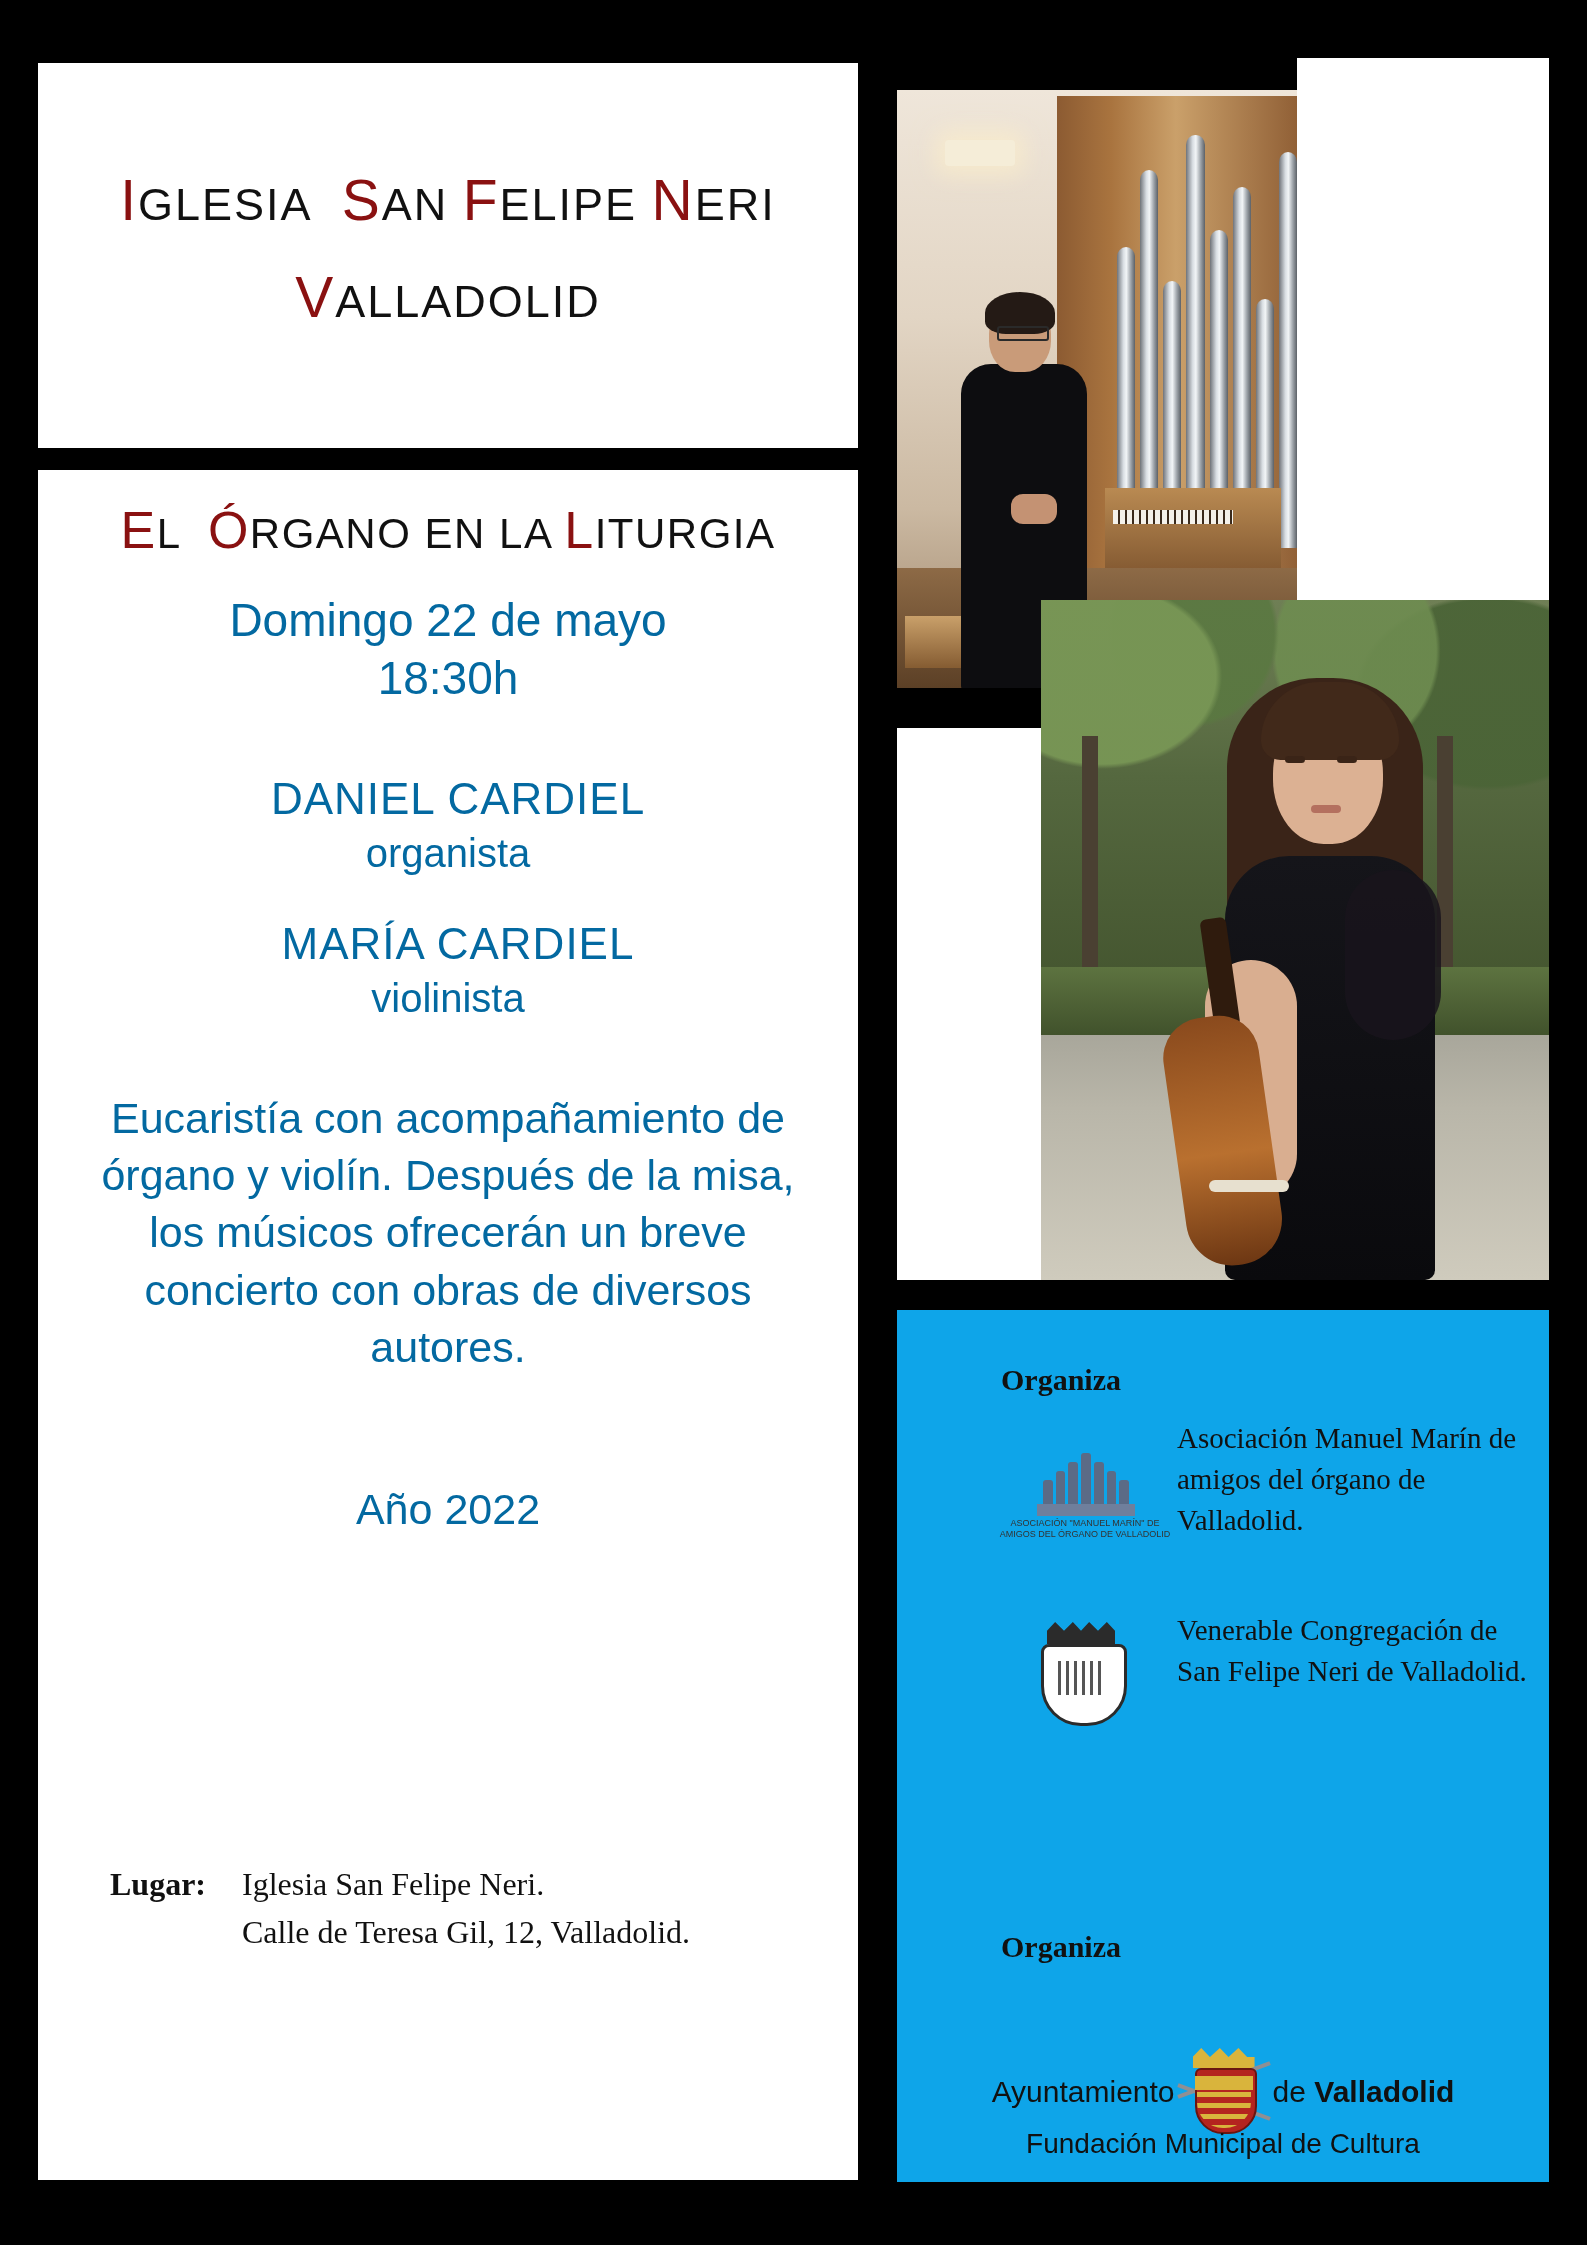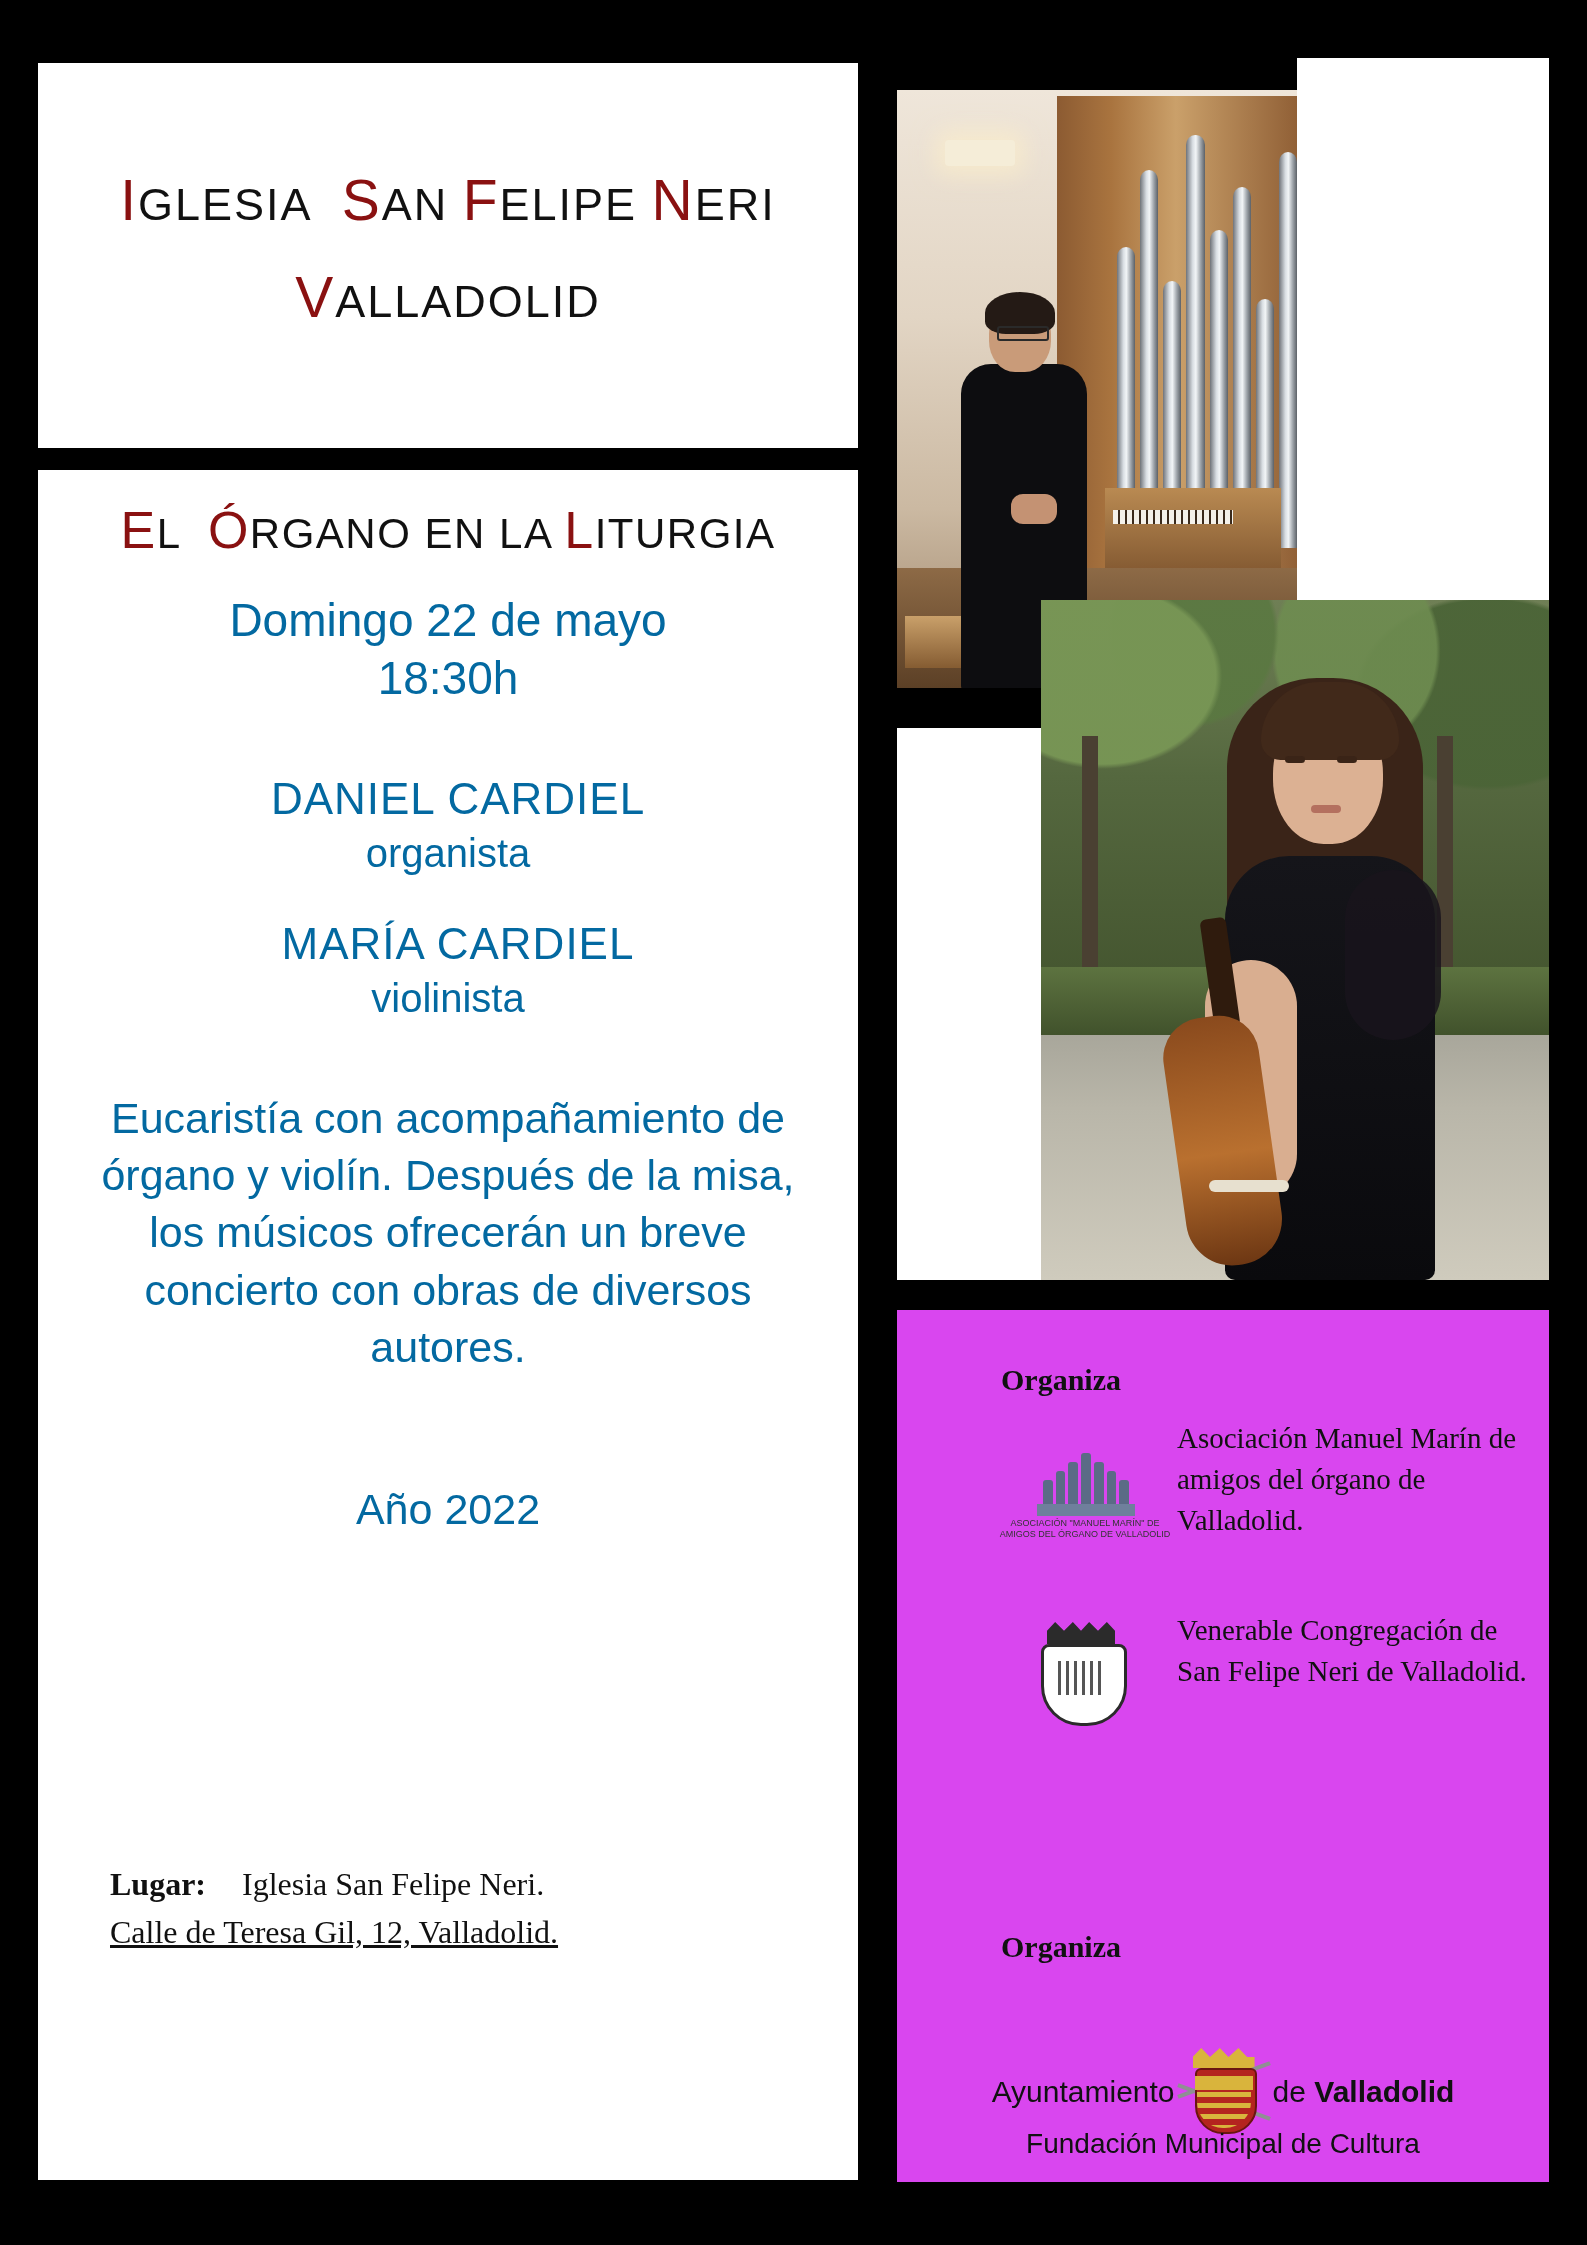--- a/index.html
+++ b/index.html
@@ -138,21 +138,21 @@
     color: #111111;
     line-height: 1.5;
   }
   .venue .lbl {
     font-weight: bold;
     display: inline-block;
     width: 132px;
   }
   .venue .ln2 {
     display: block;
-    text-decoration: underline;
+    margin-left: 132px;
   }
 
   
   .photo-area {
     position: absolute;
     left: 897px;
     top: 58px;
     width: 652px;
     height: 1222px;
     background: #ffffff;
@@ -324,21 +324,21 @@
     background: #e7e0cf; border-radius: 6px;
   }
 
   
   .sponsors {
     position: absolute;
     left: 897px;
     top: 1310px;
     width: 652px;
     height: 872px;
-    background: #d946ef;
+    background: #0ea5e9;
     box-sizing: border-box;
   }
   .sp-head {
     position: absolute;
     font-family: "Liberation Serif", serif;
     font-weight: bold;
     font-size: 30px;
     color: #111;
   }
   .sp-organiza { left: 104px; top: 53px; }

